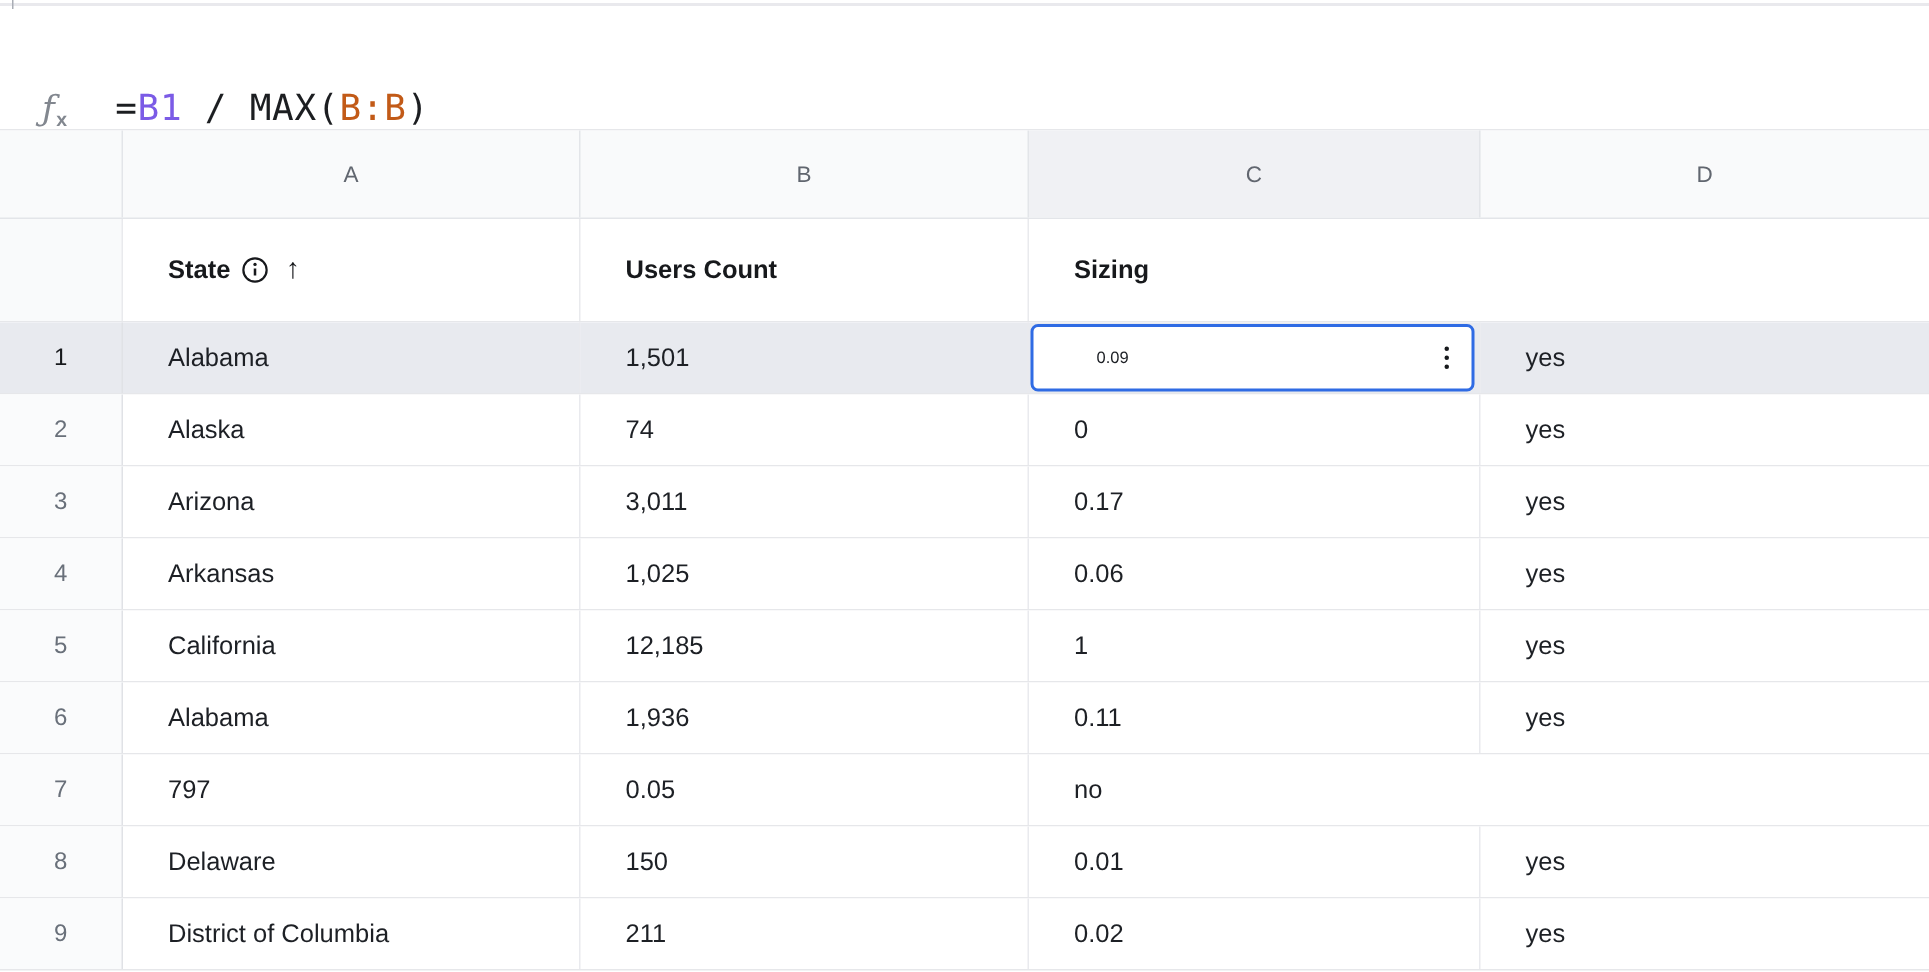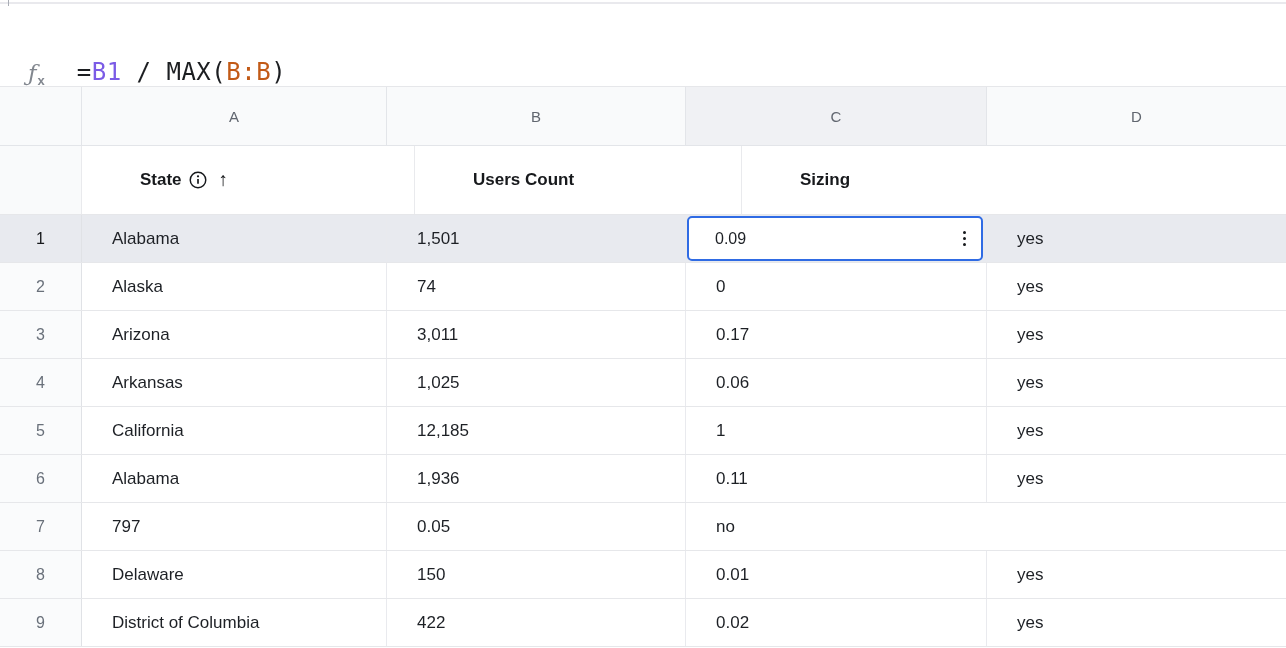--- a/index.html
+++ b/index.html
@@ -27,21 +27,21 @@
   .cols { display: grid; grid-template-columns: 82px 305px 299px 301px 1fr; }
 
   
   .letter-row { height: 59px; border-bottom: 1px solid #E3E5E9; background: #F9FAFB; }
   .letter-row .cell { display: flex; align-items: center; justify-content: center;
     border-right: 1px solid #E3E5E9; font-size: 15px; color: #61666F; }
   .letter-row .cell:last-child { border-right: none; }
   .letter-row .col-selected { background: var(--selected-column-header-bg, #F0F1F4); }
 
   
-  .field-row { height: 69px; border-bottom: 1px solid #E6E7EA; background: #fff; gap: 28px; }
+  .field-row { height: 69px; border-bottom: 1px solid #E6E7EA; background: #fff; }
   .field-row .corner { background: #F9FAFB; border-right: 1px solid #E9EAED; }
   .field-row .cell { display: flex; align-items: center; padding-left: 30px;
     border-right: 1px solid #E9EAED; font-size: 17px; font-weight: 700; color: #17191C; }
   .field-row .cell:last-child { border-right: none; }
   .fh-green { color: var(--header-green, #2A7E4F); }
   .fh-teal  { color: var(--header-teal, #278A8A); }
   .info-icon { margin-left: 7px; display: inline-flex; }
   .sort-arrow { margin-left: 12px; font-size: 19px; font-weight: 400; color: #17191C; }
 
   
@@ -53,21 +53,21 @@
     color: #69707A; background: #FAFBFC; border-right: 1px solid #E0E2E6; }
   .row-selected .cell { background: var(--row-highlight, #E8EAEF); }
   .row-selected .rn { color: #17191C; background: var(--row-highlight, #E8EAEF); }
 
   
   .sel-host { position: relative; padding-left: 0 !important; }
   .sel-box { position: absolute; top: 1px; bottom: 1px; left: 1px; right: 3px;
     background: #fff; border: 2px solid var(--accent-blue, #2F6BE4); border-radius: 5px;
     display: flex; align-items: center; justify-content: space-between;
     padding: 0 11px 0 26px; }
-  .sel-value { font-size: 16px; color: #1D2025; }
+  .sel-value { font-size: 11px; color: #1D2025; margin-left: 16px; }
   .kebab { display: flex; flex-direction: column; gap: 2.5px; align-items: center;
     cursor: pointer; padding: 3px 4px; }
   .kebab i { width: 3.5px; height: 3.5px; border-radius: 50%; background: #17191C; display: block; }
 </style>
 </head>
 <body>
 
 <div>
 
   <div class="top-strip">
@@ -177,19 +177,19 @@
       <div class="cell rn">8</div>
       <div class="cell">Delaware</div>
       <div class="cell">150</div>
       <div class="cell">0.01</div>
       <div class="cell">yes</div>
     </div>
 
     <div class="row cols">
       <div class="cell rn">9</div>
       <div class="cell">District of Columbia</div>
-      <div class="cell">422</div>
+      <div class="cell">211</div>
       <div class="cell">0.02</div>
       <div class="cell">yes</div>
     </div>
 
   </div>
 </div>
 
 </body></html>

